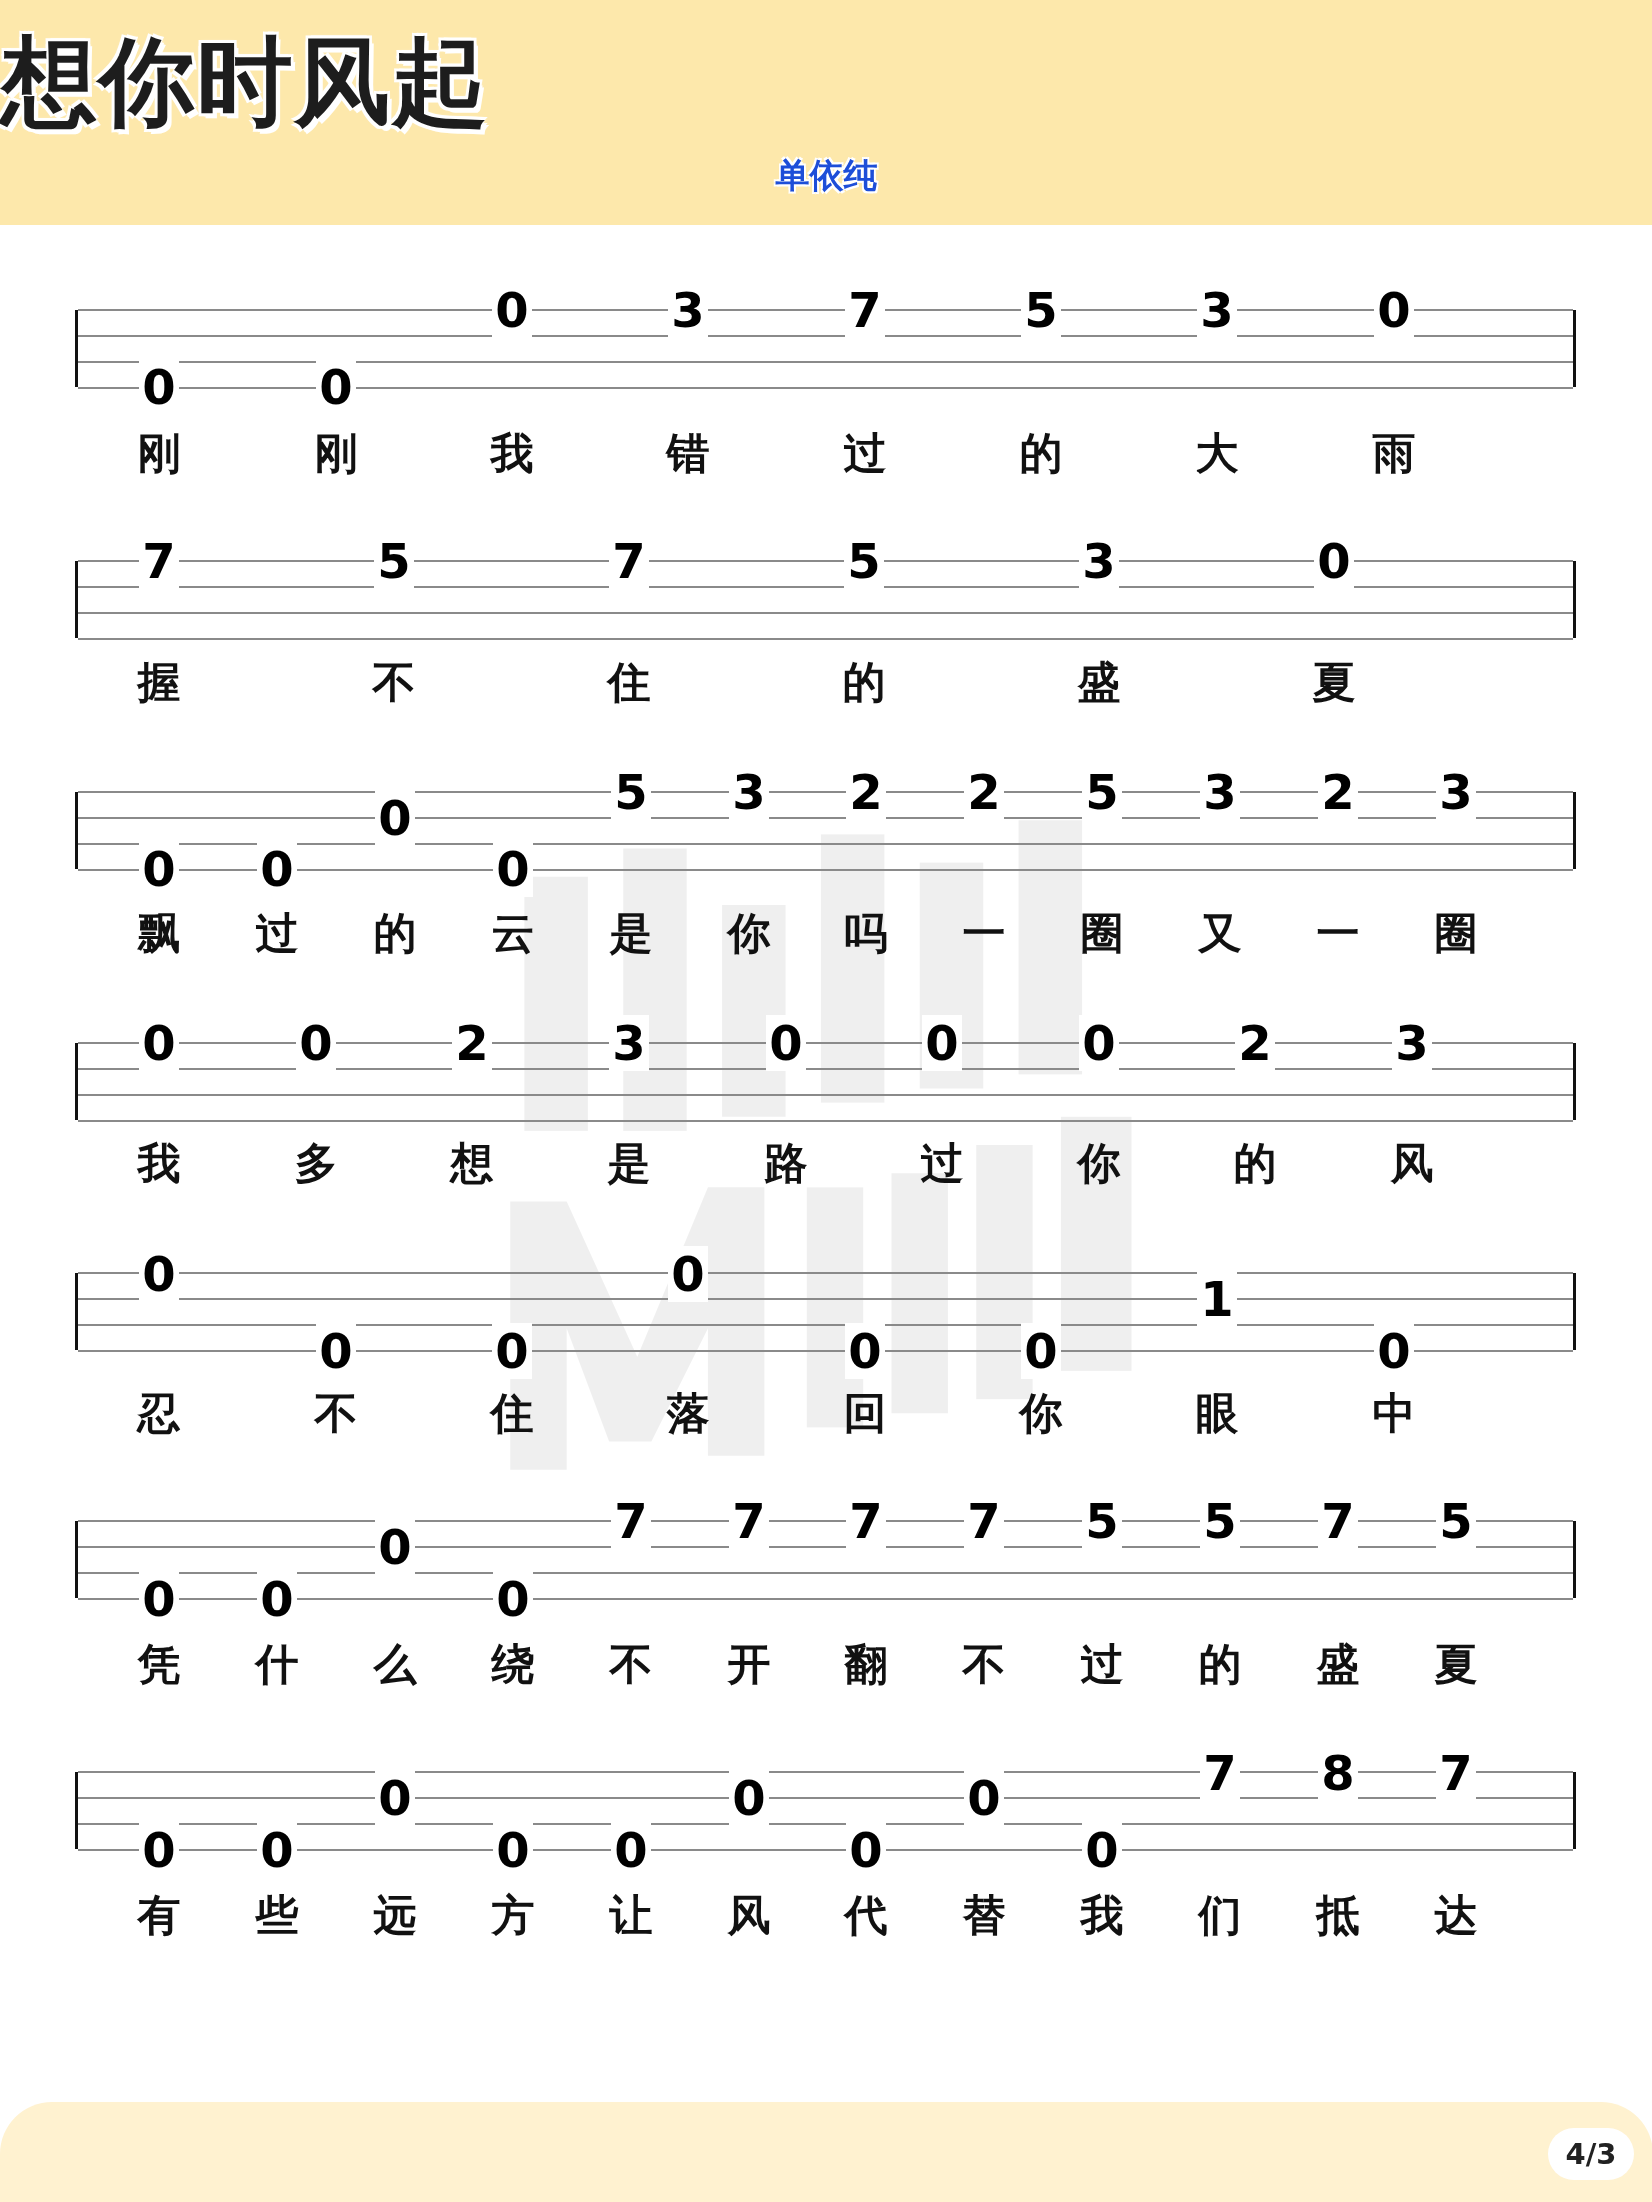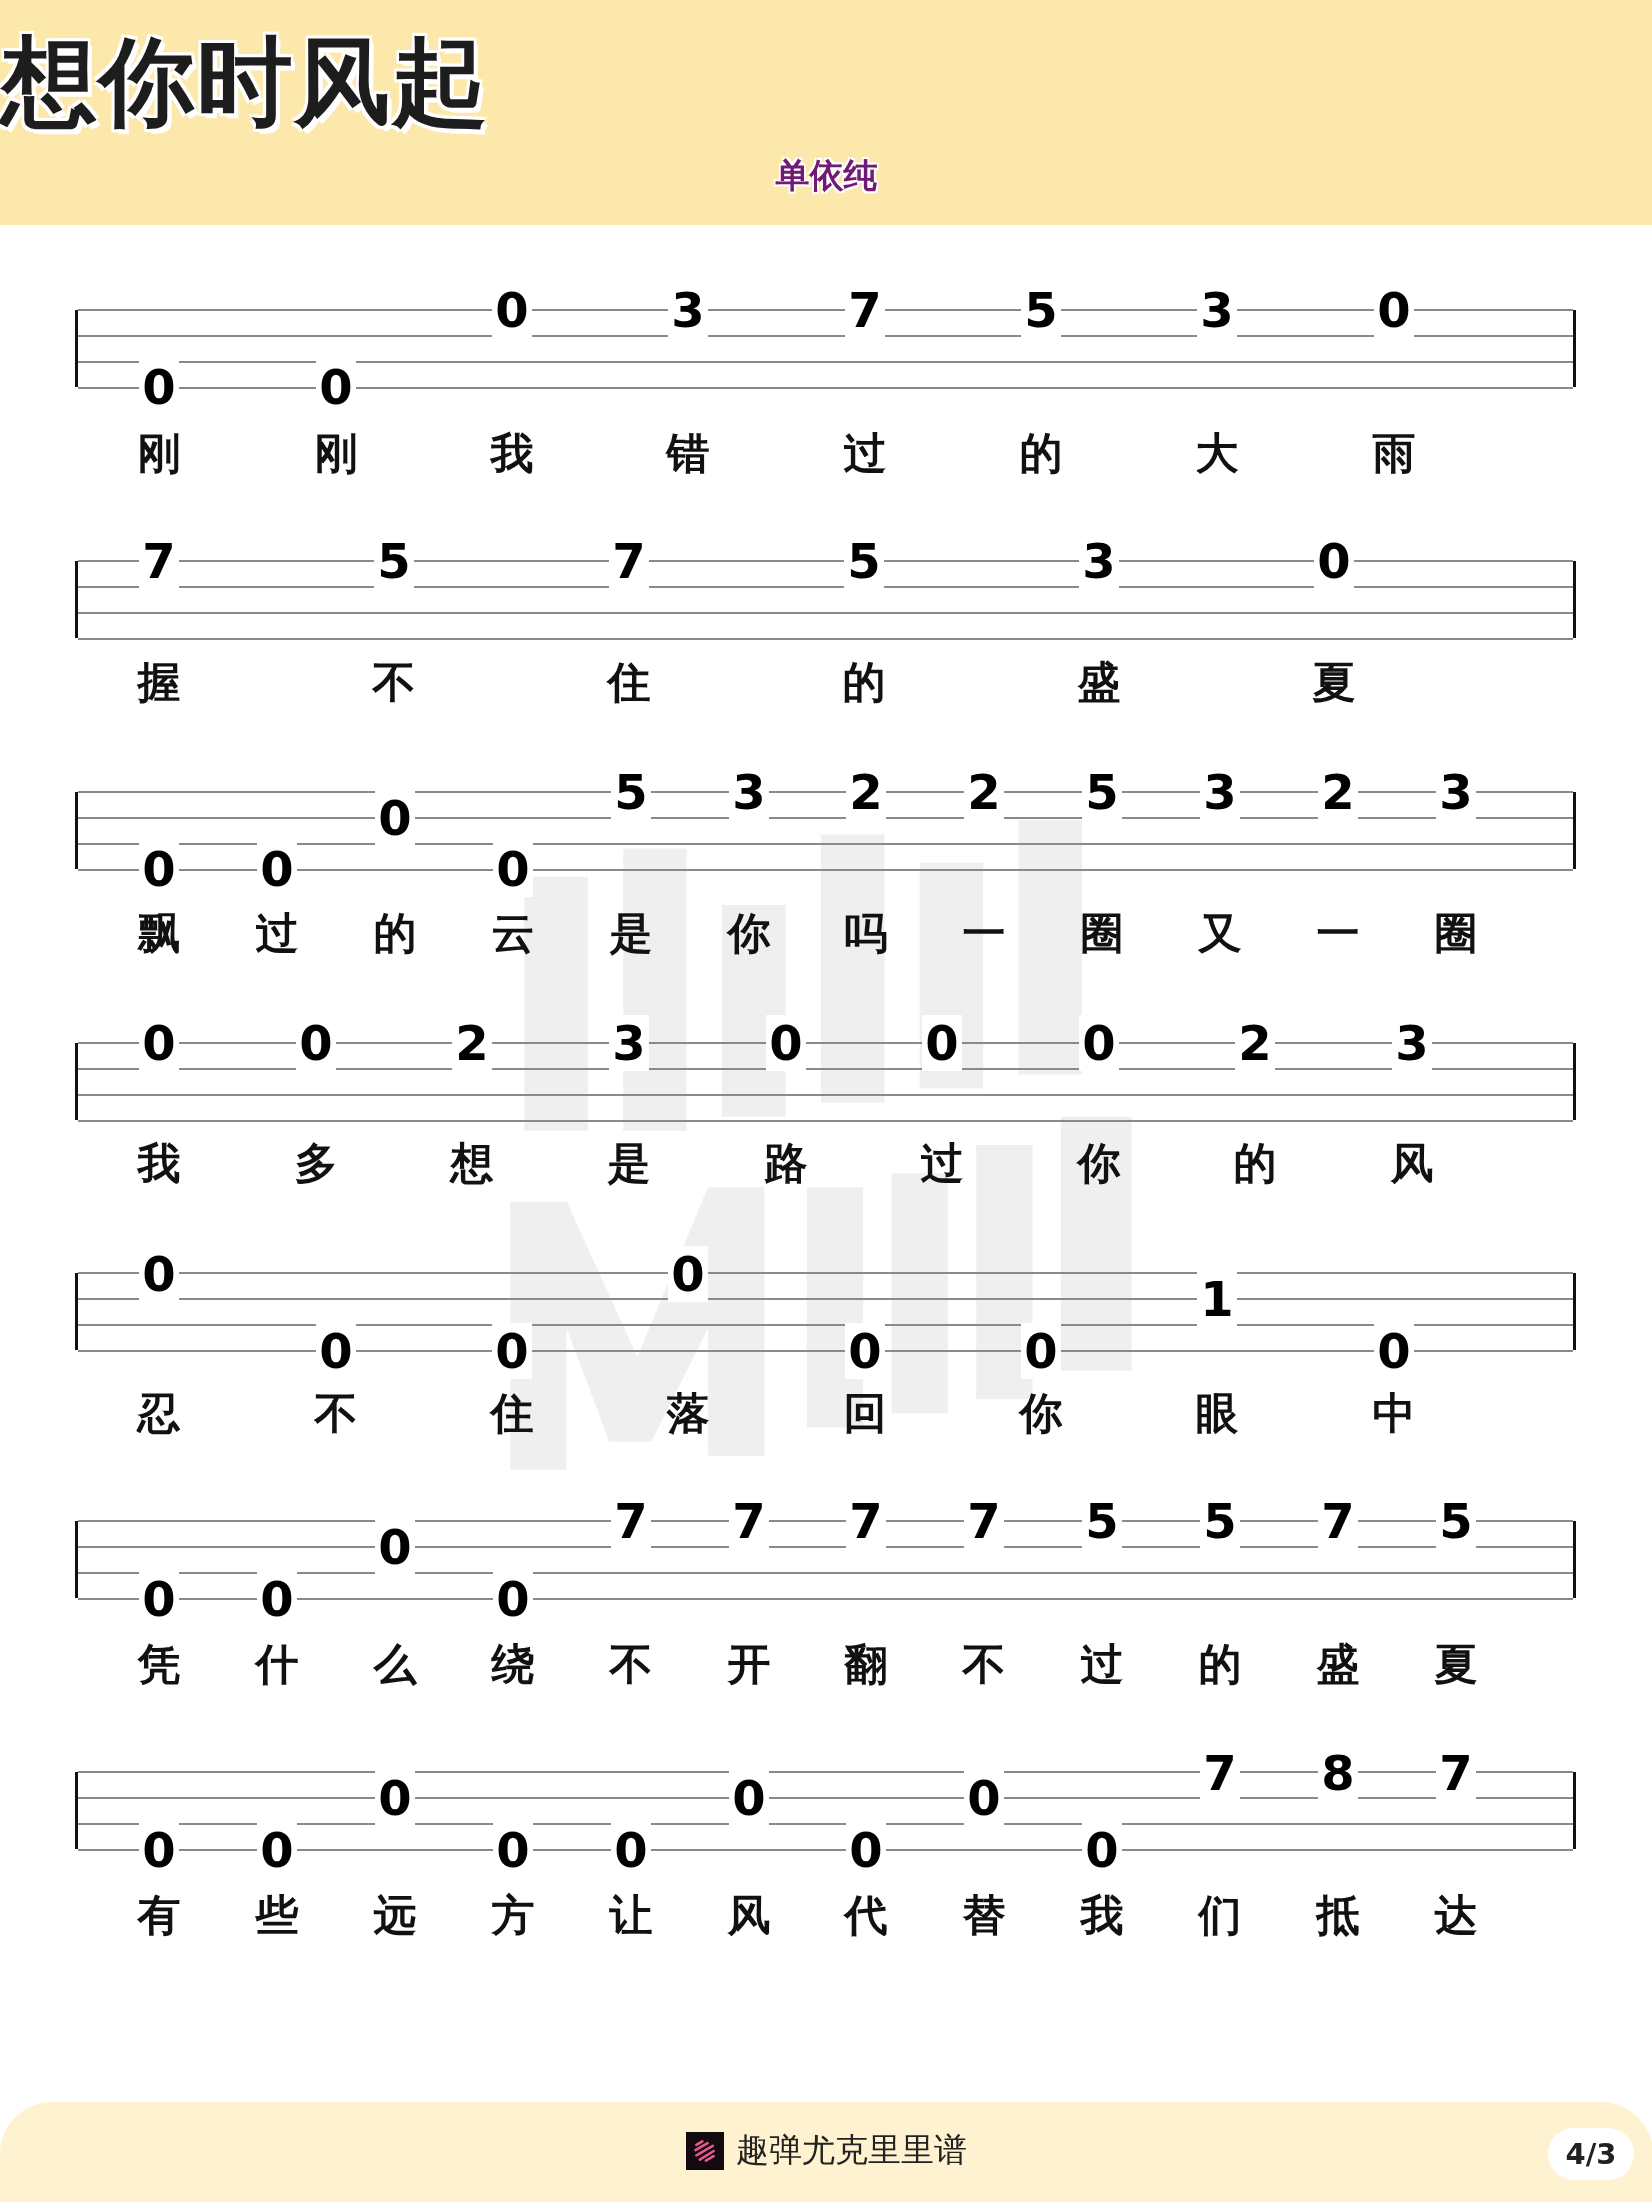--- a/index.html
+++ b/index.html
@@ -12,21 +12,21 @@
     position:absolute; left:0; top:0; width:1653px; height:225px;
     background:#FDE8AB;
   }
   .title {
     position:absolute; left:1px; width:100%; top:19px; 
     font-size:96px; font-weight:900; color:#1d1d1d; letter-spacing:1.7px;
     text-shadow: 0 0 5.2px #fff, 2.6px 2.6px 0 #fff, -2.6px -2.6px 0 #fff, 2.6px -2.6px 0 #fff, -2.6px 2.6px 0 #fff, 4.3px 5.2px 0 #fff;
   }
   .artist {
     position:absolute; left:0; width:100%; top:153px; text-align:center;
-    font-size:34px; font-weight:bold; color:#701a75;
+    font-size:34px; font-weight:bold; color:#1d4ed8;
     text-shadow: 1.7px 1.7px 0 #fff, -1.7px -1.7px 0 #fff, 1.7px -1.7px 0 #fff, -1.7px 1.7px 0 #fff;
   }
   .watermark {
     position:absolute; left:482px; top:792px; width:706px; height:706px;
     opacity:0.06; pointer-events:none;
   }
   .staff {
     position:absolute; left:75px; width:1501px; height:77px;
     border-left:3.4px solid #111; border-right:3.4px solid #111;
     box-sizing:border-box;
@@ -259,29 +259,15 @@
     <div class="lyric" style="left: 749px; top: 1889px;">风</div>
     <div class="lyric" style="left: 866px; top: 1889px;">代</div>
     <div class="lyric" style="left: 984px; top: 1889px;">替</div>
     <div class="lyric" style="left: 1102px; top: 1889px;">我</div>
     <div class="lyric" style="left: 1220px; top: 1889px;">们</div>
     <div class="lyric" style="left: 1338px; top: 1889px;">抵</div>
     <div class="lyric" style="left: 1456px; top: 1889px;">达</div>
   </div>
 
 <div class="footer">
-  <div class="brand">
-    <div class="brand-logo">
-      <svg width="26" height="26" viewBox="0 0 30 30">
-        <g stroke="#e8578f" stroke-width="3" stroke-linecap="round">
-          <line x1="5" y1="8" x2="12" y2="4"></line>
-          <line x1="4" y1="14" x2="18" y2="6"></line>
-          <line x1="5" y1="20" x2="24" y2="9"></line>
-          <line x1="9" y1="25" x2="25" y2="15"></line>
-          <line x1="16" y1="26" x2="25" y2="21"></line>
-        </g>
-      </svg>
-    </div>
-    <span class="brand-text">趣弹尤克里里谱</span>
-  </div>
   <div class="page-badge">4/3</div>
 </div>
 
 
 </body></html>

